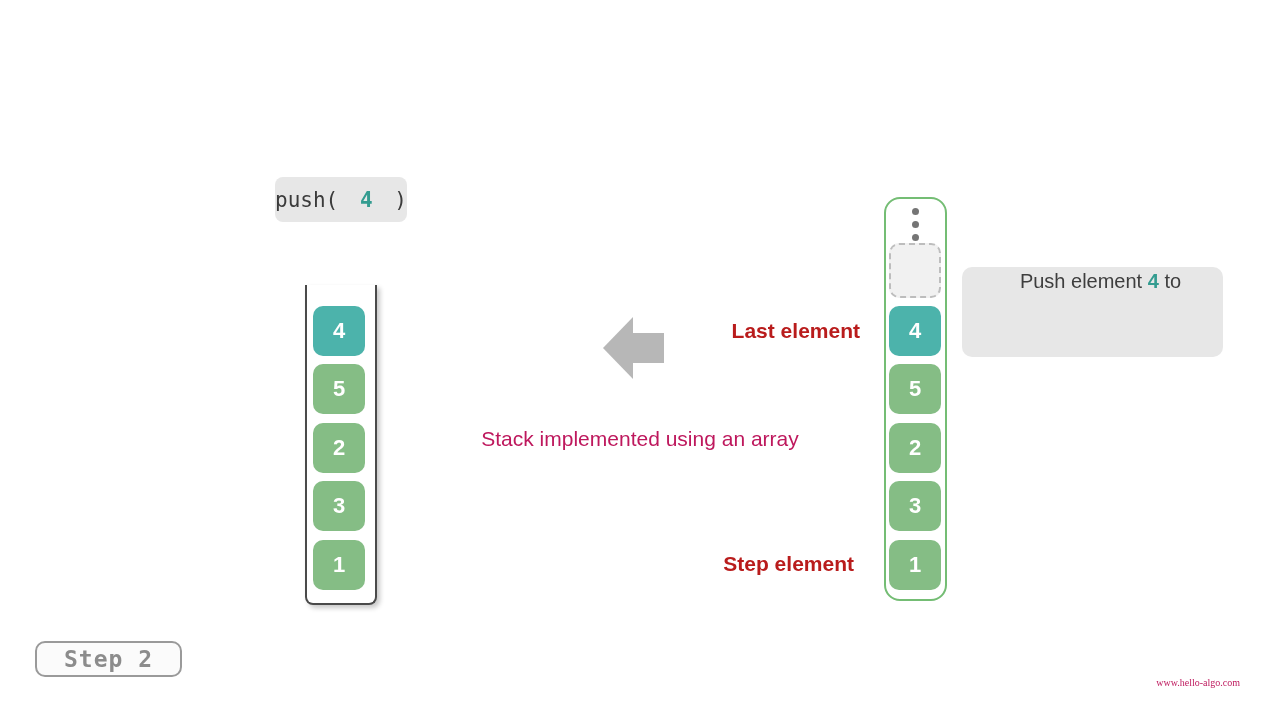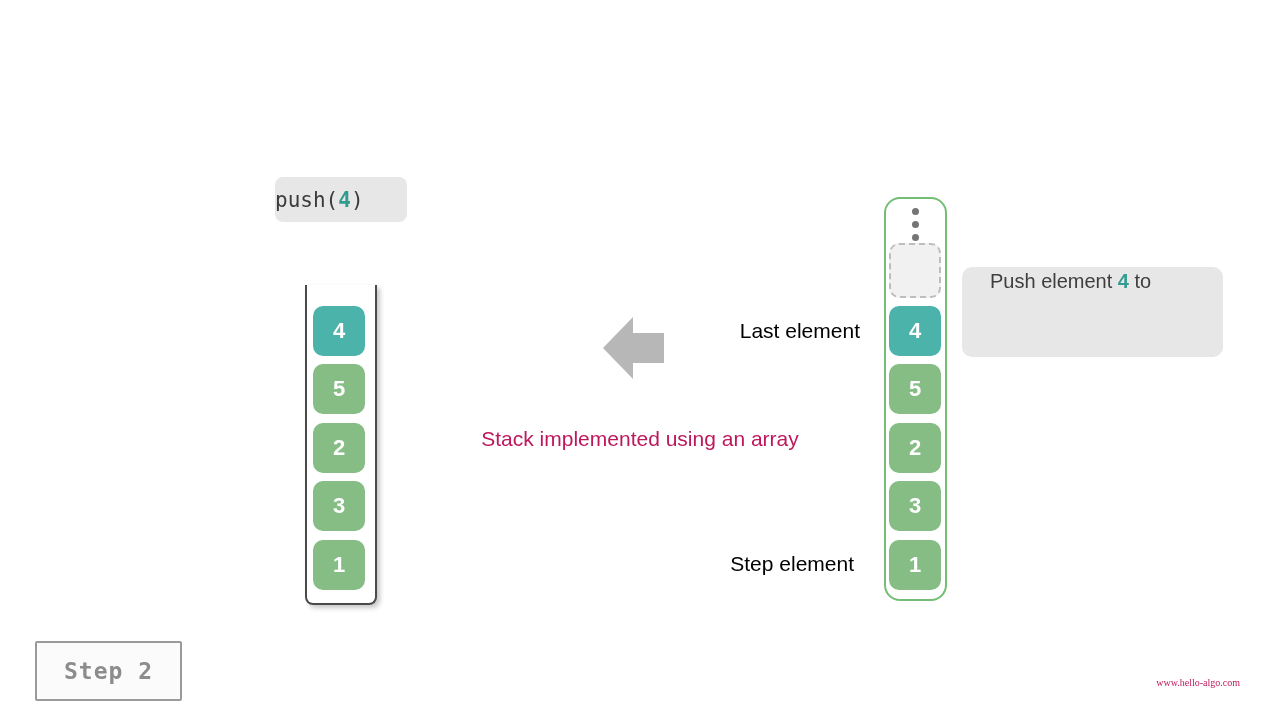--- a/index.html
+++ b/index.html
@@ -4,21 +4,21 @@
 <style>
   html,body{margin:0;padding:0;background:#ffffff;}
   .canvas{
     position:relative;width:1280px;height:720px;background:#ffffff;overflow:hidden;
     font-family:"Liberation Sans",sans-serif;
   }
   
   .push-call{
     position:absolute;left:275px;top:177px;width:132px;height:45px;
     background:#e7e7e7;border-radius:8px;
-    display:flex;align-items:center;justify-content:flex-start;
+    display:flex;align-items:center;justify-content:space-between;
     font-family:"DejaVu Sans Mono",monospace;font-size:21px;color:#3b3b3b;
   }
   .teal-text{color:#339c90;font-weight:bold;}
 
   
   .left-stack{
     position:absolute;left:305px;top:285px;width:68px;height:318px;
     border-left:2px solid #4a4a4a;border-right:2px solid #4a4a4a;border-bottom:2px solid #4a4a4a;
     border-radius:0 0 8px 8px;background:#ffffff;
     box-shadow:3px 3px 5px rgba(0,0,0,0.22);
@@ -54,42 +54,42 @@
     position:absolute;left:0;top:0;width:0;height:0;
     border-top:31px solid transparent;border-bottom:31px solid transparent;
     border-right:30px solid #b7b7b7;
   }
   .arrow .shaft{
     position:absolute;left:30px;top:16px;width:31px;height:30px;background:#b7b7b7;
   }
 
   
   .bold-label{
-    position:absolute;font-size:21px;font-weight:normal;color:#000000;white-space:nowrap;
+    position:absolute;font-size:21px;font-weight:bold;color:#b91c1c;white-space:nowrap;
   }
   .last-el{right:420px;top:319px;}
   .first-el{right:426px;top:552px;}
   .caption{
     position:absolute;left:440px;top:427px;width:400px;text-align:center;
     font-size:21px;color:#be185d;white-space:nowrap;
   }
 
   
   .callout{
     position:absolute;left:962px;top:267px;width:261px;height:90px;box-sizing:border-box;
     background:#e7e7e7;border-radius:10px;
-    display:flex;flex-direction:column;
-    padding-left:28px;font-size:20px;line-height:29px;color:#3e3e3e;
+    display:flex;justify-content:center;
+    padding-left:16px;font-size:20px;line-height:29px;color:#3e3e3e;
   }
   .callout .line{white-space:nowrap;}
 
   
   .step-badge{
-    position:absolute;left:35px;top:641px;width:147px;height:60px;box-sizing:border-box;
-    border:2px solid #9a9a9a;border-radius:2px;background:#fbfbfb;
+    position:absolute;left:35px;top:641px;width:147px;height:36px;box-sizing:border-box;
+    border:2px solid #9a9a9a;border-radius:10px;background:#fbfbfb;
     display:flex;align-items:center;justify-content:center;
     font-family:"DejaVu Sans Mono",monospace;font-size:23px;font-weight:bold;color:#8c8c8c;
     letter-spacing:1px;
   }
 
   
   .watermark{
     position:absolute;right:40px;top:677px;
     font-family:Liberation Serif, serif;font-size:10px;color:#be185d;white-space:nowrap;
   }

